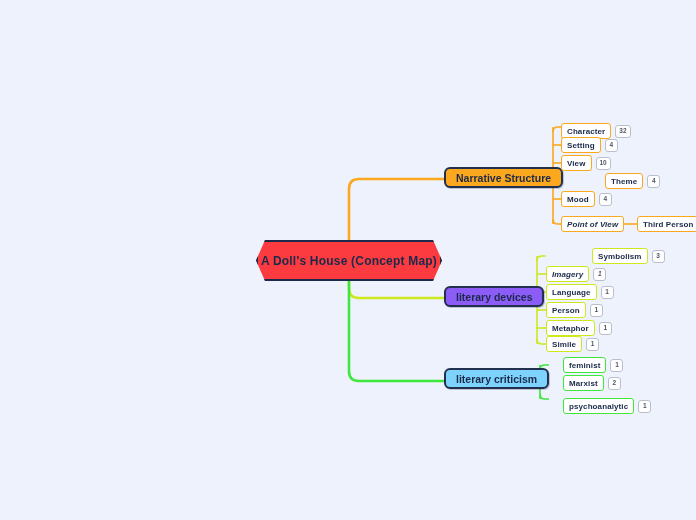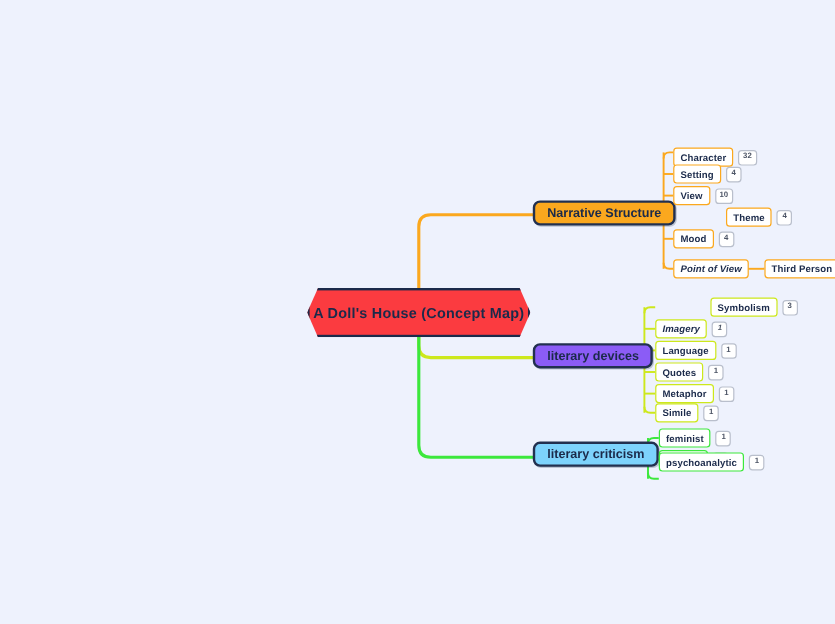--- a/index.html
+++ b/index.html
@@ -83,21 +83,21 @@
     background: #ffffff;
     border: 1.6px solid #fba81e;
     border-radius: 3px;
     font-size: 8px;
     font-weight: bold;
     color: #1b2a4a;
     white-space: nowrap;
     letter-spacing: 0.1px;
   }
   .leaf-green  { border-color: #cde81c; }
-  .leaf-bright { border-color: #3ce83c; }
+  .leaf-bright { border-color: #3ce83c; margin-left: 14px; }
 
   .badge {
     box-sizing: border-box;
     min-width: 13px;
     height: 13px;
     padding: 0 3px;
     display: flex;
     align-items: center;
     justify-content: center;
     background: #ffffff;
@@ -196,38 +196,38 @@
   </div>
   <div class="leaf-wrap" style="left:546px; top:266px;font-style:italic;">
     <div class="leaf leaf-green">Imagery</div>
     <div class="badge">1</div>
   </div>
   <div class="leaf-wrap" style="left:546px; top:284px;">
     <div class="leaf leaf-green">Language</div>
     <div class="badge">1</div>
   </div>
   <div class="leaf-wrap" style="left:546px; top:302px;">
-    <div class="leaf leaf-green">Quotes</div>
+    <div class="leaf leaf-green">Person</div>
     <div class="badge">1</div>
   </div>
   <div class="leaf-wrap" style="left:546px; top:320px;">
     <div class="leaf leaf-green">Metaphor</div>
     <div class="badge">1</div>
   </div>
   <div class="leaf-wrap" style="left:546px; top:336px;">
     <div class="leaf leaf-green">Simile</div>
     <div class="badge">1</div>
   </div>
 
   <div class="leaf-wrap" style="left:549px; top:357px;">
     <div class="leaf leaf-bright">feminist</div>
     <div class="badge">1</div>
   </div>
   <div class="leaf-wrap" style="left:549px; top:375px;">
     <div class="leaf leaf-bright">Marxist</div>
     <div class="badge">2</div>
   </div>
-  <div class="leaf-wrap" style="left:549px; top:377px;">
+  <div class="leaf-wrap" style="left:549px; top:398px;">
     <div class="leaf leaf-bright">psychoanalytic</div>
     <div class="badge">1</div>
   </div>
 
 </div>
 
 </body></html>

